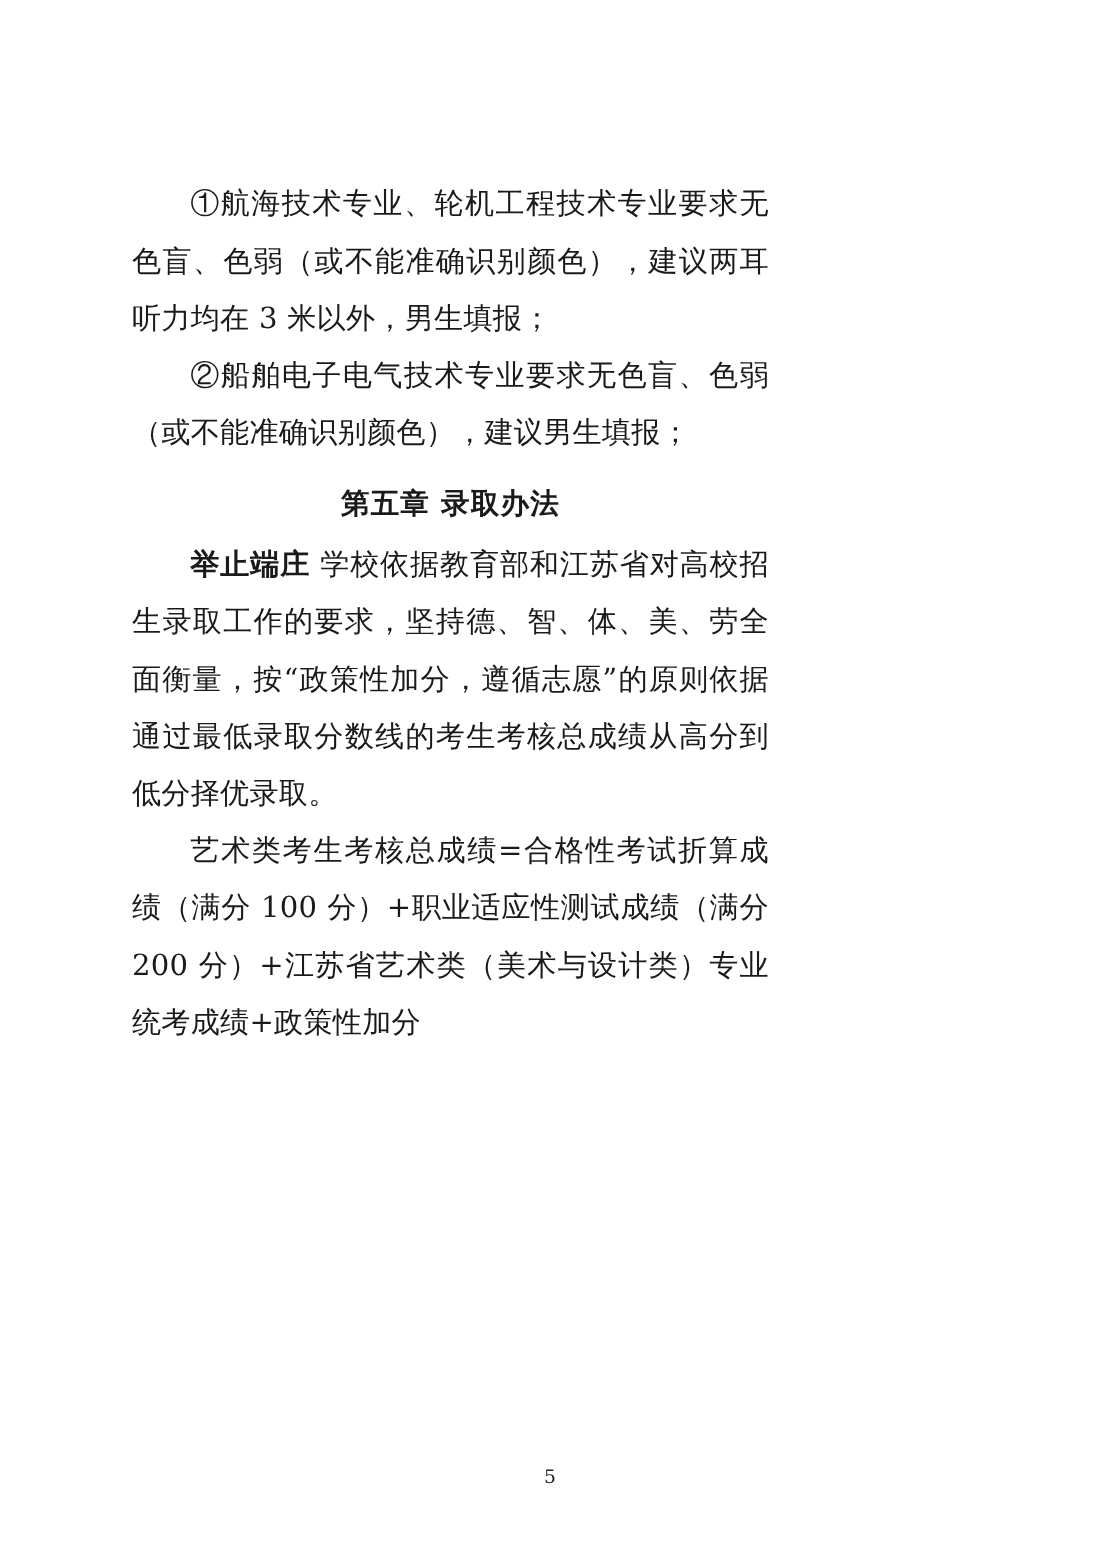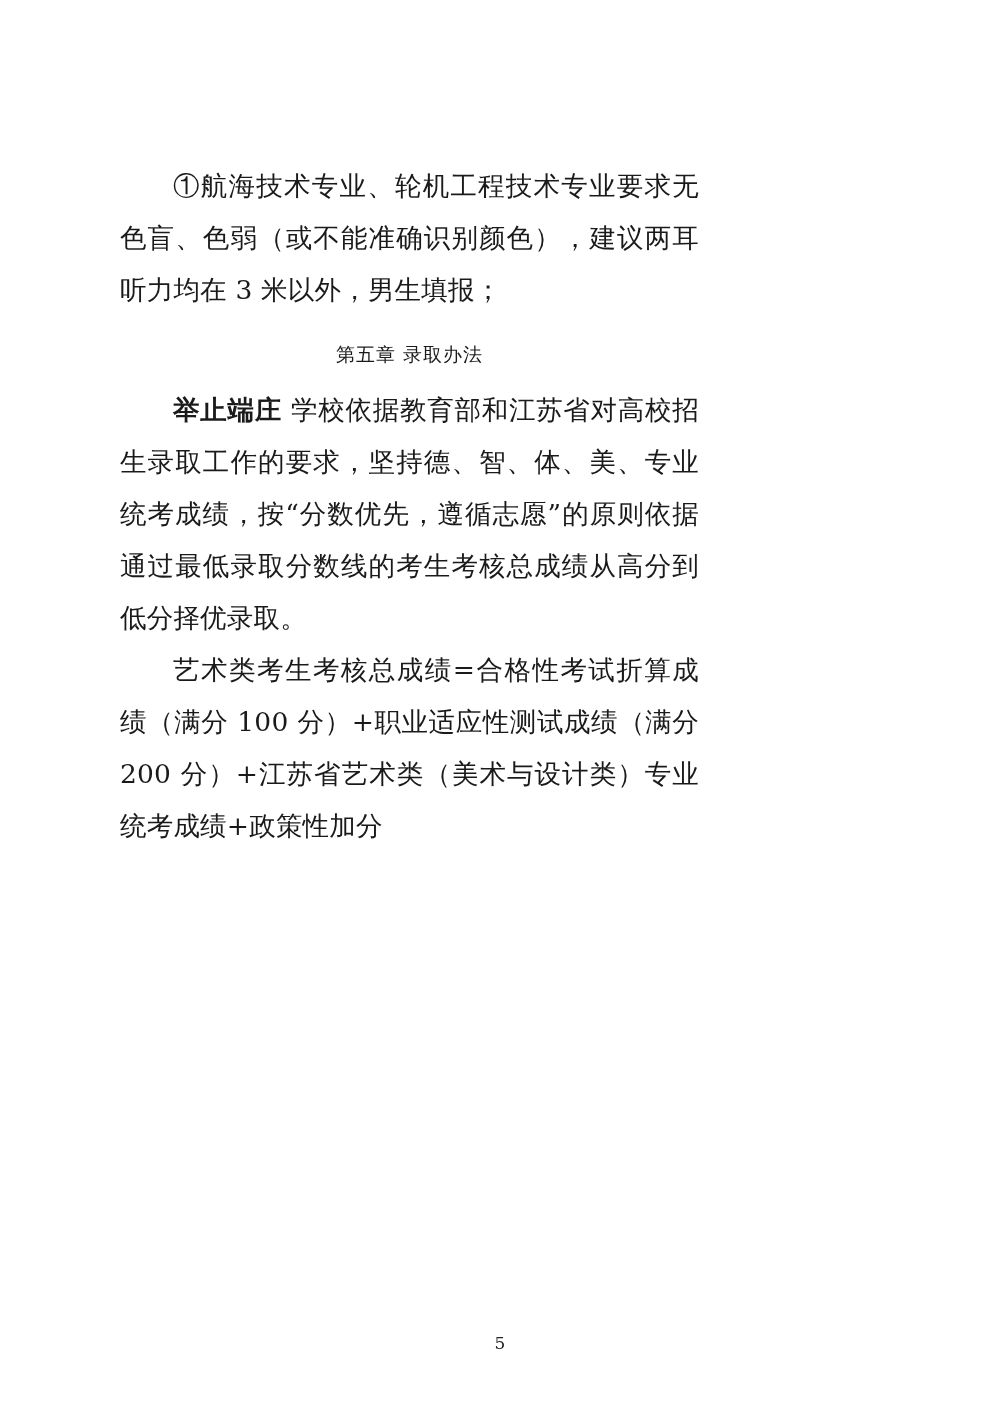--- a/index.html
+++ b/index.html
@@ -30,22 +30,22 @@
     text-justify: inter-ideograph;
     letter-spacing: 0.2px;
   }
   .para {
     margin: 0;
     text-indent: 2em;
   }
   .chapter-heading {
     margin: 10px 0 2px 0;
     text-align: center;
-    font-weight: normal;
-    font-size: 19px;
+    font-weight: bold;
+    font-size: 26px;
     line-height: 56px;
     letter-spacing: 1px;
   }
   .bold-lead {
     font-weight: bold;
   }
   .page-number {
     position: absolute;
     bottom: 62px;
     left: 0;
@@ -56,23 +56,24 @@
     color: #222;
   }
 </style>
 </head>
 <body>
 
 <div class="page">
   <div class="body-text">
 
     <p class="para">①航海技术专业、轮机工程技术专业要求无色盲、色弱（或不能准确识别颜色），建议两耳听力均在 3 米以外，男生填报；</p>
+    <p class="para">②船舶电子电气技术专业要求无色盲、色弱（或不能准确识别颜色），建议男生填报；</p>
 
     <h2 class="chapter-heading">第五章  录取办法</h2>
 
-    <p class="para"><span class="bold-lead">举止端庄</span><span>  学校依据教育部和江苏省对高校招生录取工作的要求，坚持德、智、体、美、专业统考成绩，按“分数优先，遵循志愿”的原则依据通过最低录取分数线的考生考核总成绩从高分到低分择优录取。</span></p>
+    <p class="para"><span class="bold-lead">举止端庄</span><span>  学校依据教育部和江苏省对高校招生录取工作的要求，坚持德、智、体、美、劳全面衡量，按“政策性加分，遵循志愿”的原则依据通过最低录取分数线的考生考核总成绩从高分到低分择优录取。</span></p>
 
     <p class="para">艺术类考生考核总成绩=合格性考试折算成绩（满分 100 分）+职业适应性测试成绩（满分 200 分）+江苏省艺术类（美术与设计类）专业统考成绩+政策性加分</p>
 
   </div>
 </div>
 
 <div class="page-number">5</div>
 
 </body></html>

